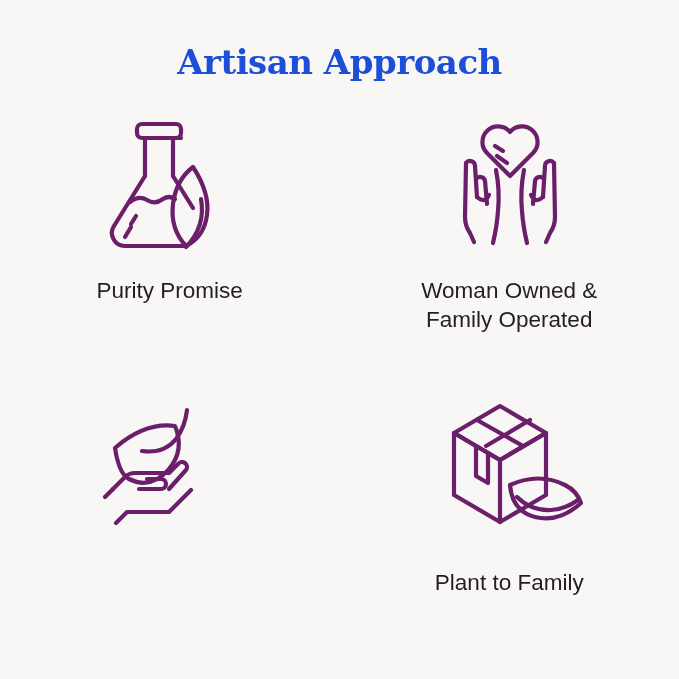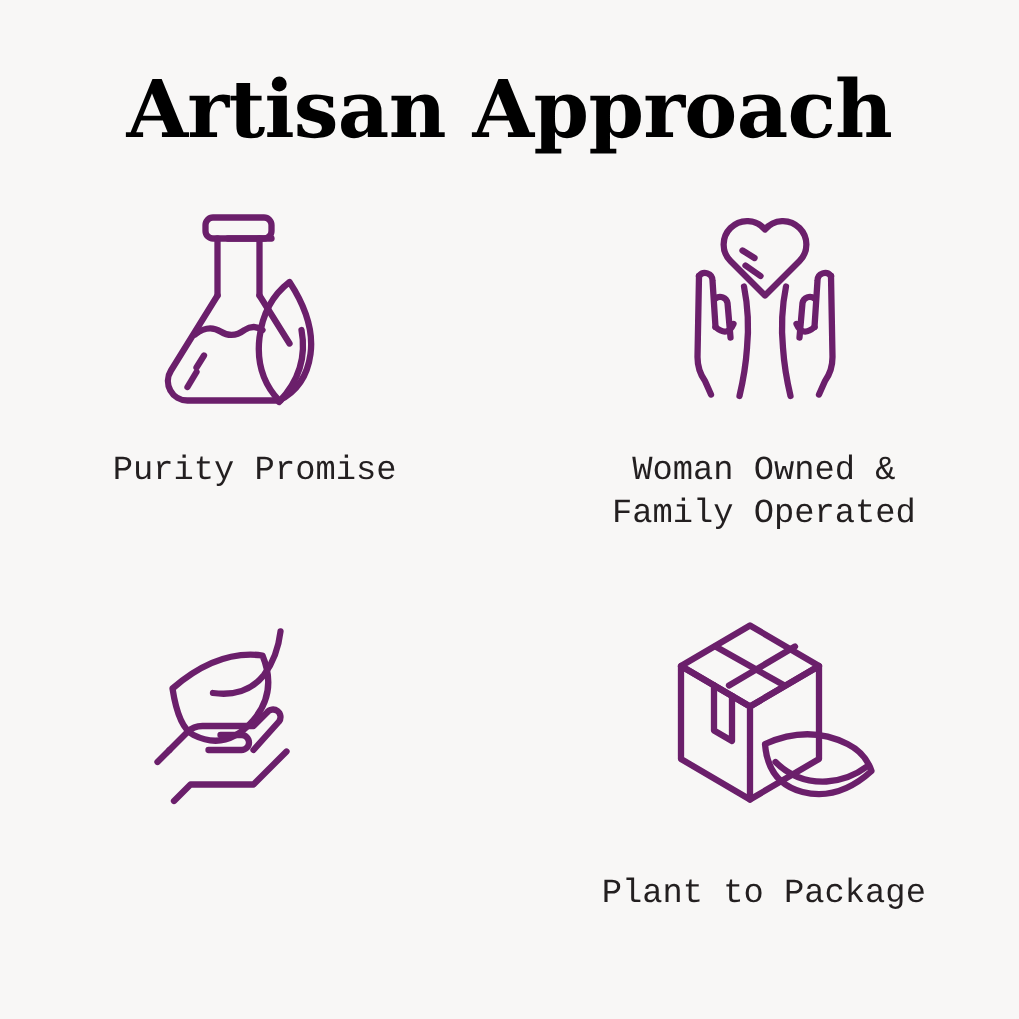--- a/index.html
+++ b/index.html
@@ -18,23 +18,23 @@
     height: 679px;
     background: #f8f7f6;
     display: flex;
     flex-direction: column;
     align-items: center;
     box-sizing: border-box;
     padding-top: 44px;
   }
   .page-title {
     font-family: "DejaVu Serif", "Liberation Serif", serif;
-    font-size: 53px;
+    font-size: 34px;
     font-weight: 700;
-    color: #000000;
+    color: #1d4ed8;
     letter-spacing: -0.5px;
     line-height: 1.1;
     margin: 0;
     text-align: right;
     white-space: nowrap;
   }
   .feature-grid {
     width: 679px;
     flex: 1;
     display: grid;
@@ -48,21 +48,21 @@
   .feature-cell {
     width: 100%;
     display: flex;
     flex-direction: column;
     align-items: center;
   }
   .feature-icon {
     display: block;
   }
   .feature-label {
-    font-family: Liberation Mono, monospace;
+    font-family: Liberation Sans, sans-serif;
     font-size: 22.5px;
     font-weight: 400;
     color: #231f20;
     text-align: center;
     line-height: 1.28;
     margin-top: 16px;
     white-space: pre-line;
   }
   .row2 .feature-label {
     margin-top: 22px;
@@ -170,17 +170,17 @@
           <path d="M41 27 l46 26"></path>
           <path d="M50 53 l44 -26"></path>
 
           <path d="M40 53 v30 l12 7 v-30"></path>
 
           <path d="M74 92 q29 -13 55 0 q12 6 16 18 q-22 20 -46 14 q-23 -6 -25 -32 z"></path>
 
           <path d="M81 104 q14 14 34 13 q15 -1 27 -10"></path>
         </svg>
       </span>
-      <div class="feature-label">Plant to Package</div>
+      <div class="feature-label">Plant to Family</div>
     </div>
 
   </div>
 </div>
 
 </body></html>

